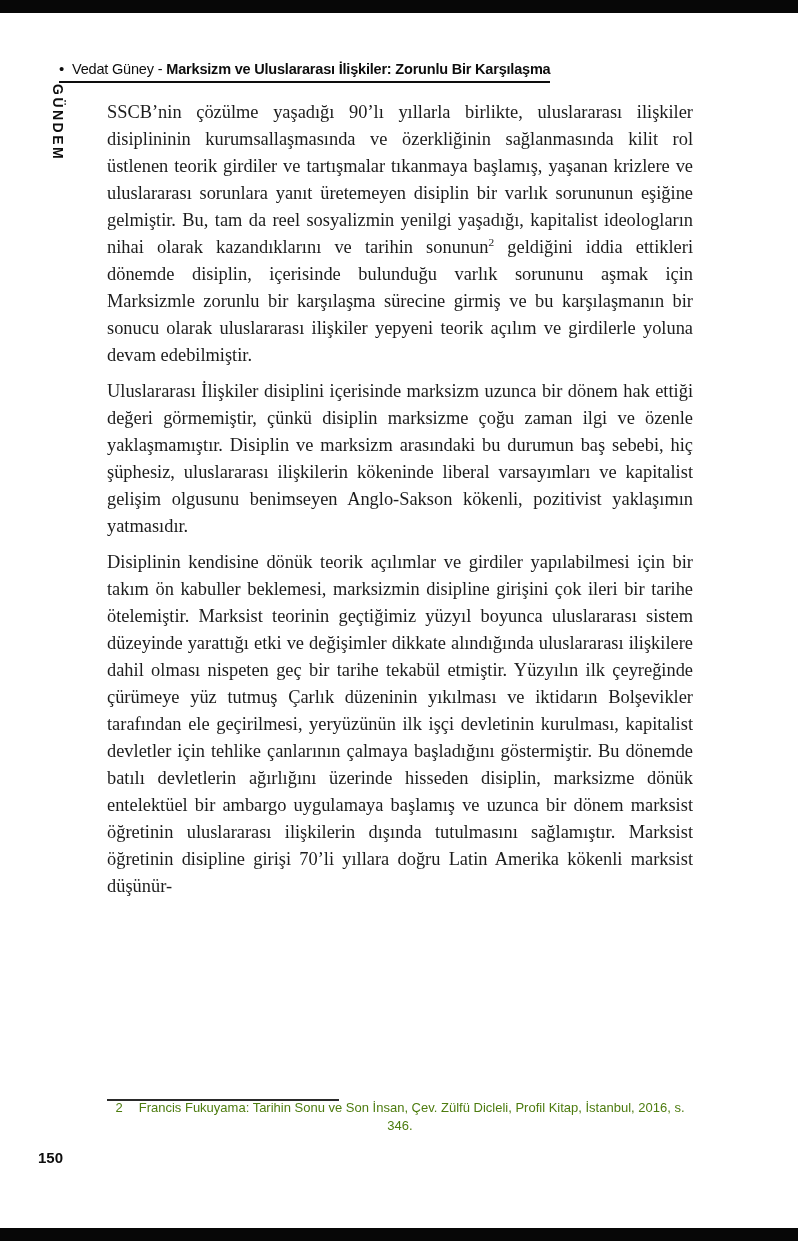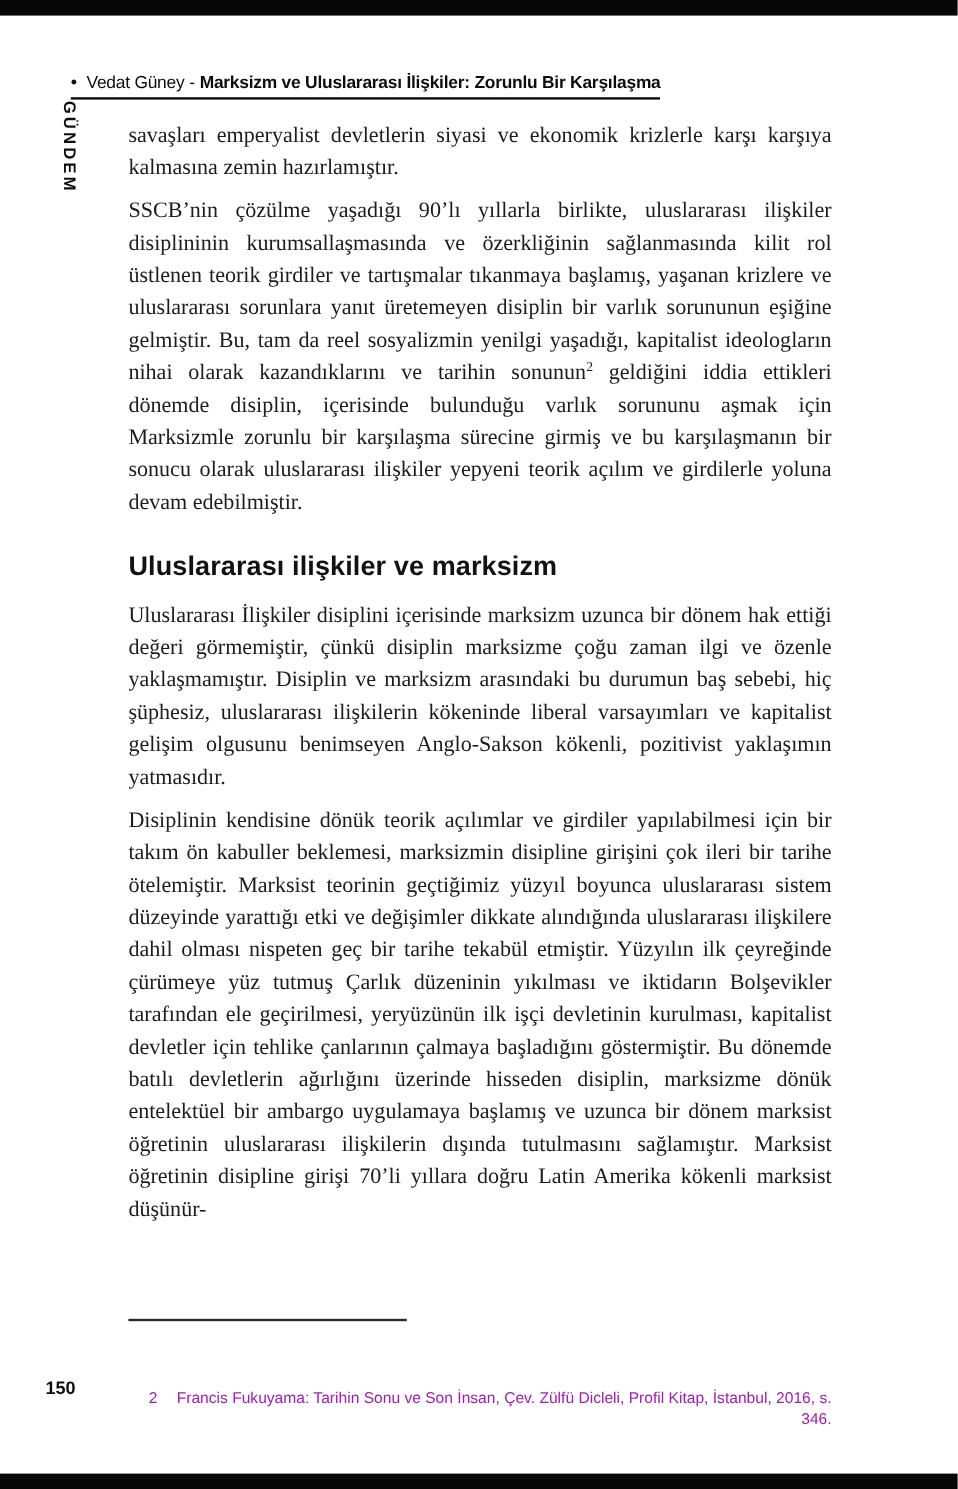--- a/index.html
+++ b/index.html
@@ -85,27 +85,27 @@
     position: absolute;
     left: 107px;
     top: 1099px;
     width: 232px;
     height: 2px;
     background: #2a2a2a;
   }
   .footnote {
     position: absolute;
     left: 107px;
-    top: 1156px;
+    top: 1099px;
     width: 586px;
     font-family: "Liberation Sans", sans-serif;
     font-size: 13px;
     line-height: 17.5px;
-    color: #a21caf;
-    text-align: right;
+    color: #4d7c0f;
+    text-align: center;
   }
   .footnote .fn-num { margin-right: 16px; }
 
   .page-number {
     position: absolute;
     left: 38px;
     top: 1149px;
     font-family: "Liberation Sans", sans-serif;
     font-weight: 700;
     font-size: 15px;
@@ -119,23 +119,21 @@
 
   <div class="edge-bar top"></div>
 
   <div class="header">
     <span class="bullet">•</span><span class="author">Vedat Güney</span><span class="sep">-</span><span class="title">Marksizm ve Uluslararası İlişkiler: Zorunlu Bir Karşılaşma</span>
   </div>
 
   <div class="vertical-label">GÜNDEM</div>
 
   <div class="body-text">
-    <p>savaşları emperyalist devletlerin siyasi ve ekonomik krizlerle karşı karşıya kalmasına zemin hazırlamıştır.</p>
     <p><span>SSCB’nin çözülme yaşadığı 90’lı yıllarla birlikte, uluslararası ilişki­ler disiplininin kurumsallaşmasında ve özerkliğinin sağlanmasında kilit rol üstlenen teorik girdiler ve tartışmalar tıkanmaya başlamış, yaşanan krizlere ve uluslararası sorunlara yanıt üretemeyen disiplin bir varlık sorununun eşiğine gelmiştir. Bu, tam da reel sosyalizmin yenilgi yaşadığı, kapitalist ideologların nihai olarak kazandıklarını ve tarihin sonunun</span><sup class="fn-ref">2</sup><span> geldiğini iddia ettikleri dönemde disiplin, içe­risinde bulunduğu varlık sorununu aşmak için Marksizmle zorunlu bir karşılaşma sürecine girmiş ve bu karşılaşmanın bir sonucu olarak uluslararası ilişkiler yepyeni teorik açılım ve girdilerle yoluna de­vam edebilmiştir.</span></p>
-    <h2 class="section-heading">Uluslararası ilişkiler ve marksizm</h2>
     <p>Uluslararası İlişkiler disiplini içerisinde marksizm uzunca bir dönem hak ettiği değeri görmemiştir, çünkü disiplin marksizme çoğu za­man ilgi ve özenle yaklaşmamıştır. Disiplin ve marksizm arasındaki bu durumun baş sebebi, hiç şüphesiz, uluslararası ilişkilerin köke­ninde liberal varsayımları ve kapitalist gelişim olgusunu benimse­yen Anglo-Sakson kökenli, pozitivist yaklaşımın yatmasıdır.</p>
     <p>Disiplinin kendisine dönük teorik açılımlar ve girdiler yapılabilmesi için bir takım ön kabuller beklemesi, marksizmin disipline girişini çok ileri bir tarihe ötelemiştir. Marksist teorinin geçtiğimiz yüzyıl boyunca uluslararası sistem düzeyinde yarattığı etki ve değişimler dikkate alındığında uluslararası ilişkilere dahil olması nispeten geç bir tarihe tekabül etmiştir. Yüzyılın ilk çeyreğinde çürümeye yüz tutmuş Çarlık düzeninin yıkılması ve iktidarın Bolşevikler tarafın­dan ele geçirilmesi, yeryüzünün ilk işçi devletinin kurulması, ka­pitalist devletler için tehlike çanlarının çalmaya başladığını göster­miştir. Bu dönemde batılı devletlerin ağırlığını üzerinde hisseden disiplin, marksizme dönük entelektüel bir ambargo uygulamaya başlamış ve uzunca bir dönem marksist öğretinin uluslararası iliş­kilerin dışında tutulmasını sağlamıştır. Marksist öğretinin disipline girişi 70’li yıllara doğru Latin Amerika kökenli marksist düşünür-</p>
   </div>
 
   <div class="footnote-rule"></div>
 
   <div class="footnote">
     <span class="fn-num">2</span><span class="fn-text">Francis Fukuyama: Tarihin Sonu ve Son İnsan, Çev. Zülfü Dicleli, Profil Kitap, İstanbul, 2016, s. 346.</span>
   </div>
 

